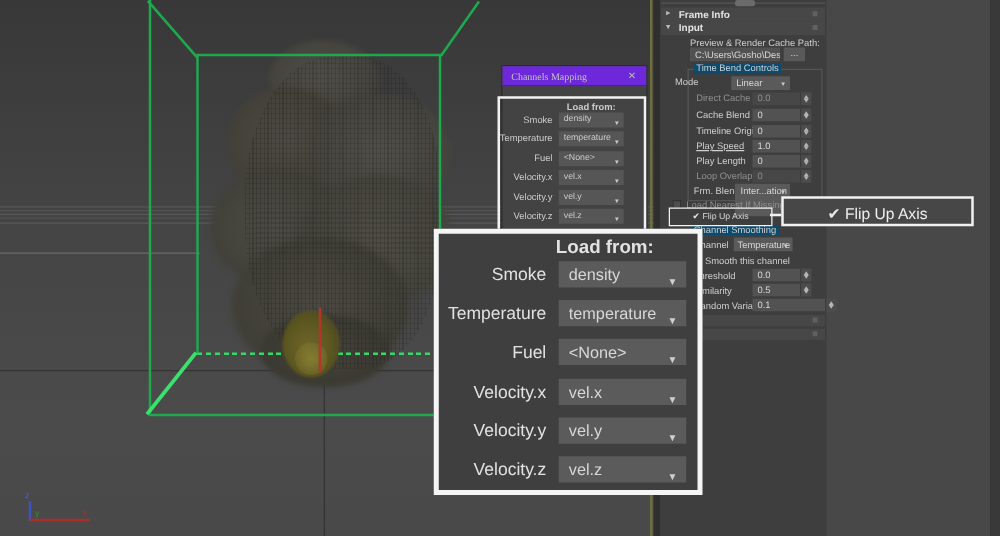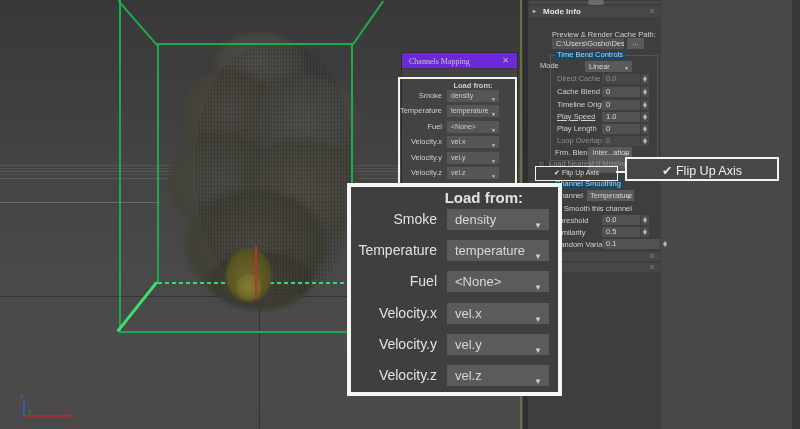--- a/index.html
+++ b/index.html
@@ -125,21 +125,26 @@
   <div id="right-area" class="abs"></div>
   <div id="right-edge" class="abs"></div>
 
   <div id="panel" class="abs">
 
     <div class="abs" style="left:1px;top:2px;width:131px;height:1px;background:#565656;"></div>
     <div class="abs" style="left:60px;top:0;width:16px;height:5px;background:#6b6b6b;border-radius:2px;"></div>
 
     <div class="abs rollout" style="left:1px;top:6px;width:131px;height:11px;">
       <span class="arr">▸</span>
-      <span class="lbl">Mode Info</span>
+      <span class="lbl">Frame Info</span>
+      <span class="sq"></span>
+    </div>
+    <div class="abs rollout" style="left:1px;top:17px;width:131px;height:11px;">
+      <span class="arr">▾</span>
+      <span class="lbl">Input</span>
       <span class="sq"></span>
     </div>
 
     <div class="plabel" style="left:24px;top:30px;">Preview &amp; Render Cache Path:</div>
     <div class="pfield" style="left:24px;top:38px;width:72px;height:11px;overflow:hidden;line-height:11px;">
       <span>C:\Users\Gosho\Desktop\</span>
     </div>
     <div class="pfield" style="left:99px;top:38px;width:17px;height:11px;background:#5a5a5a;text-align:center;padding-left:0;line-height:9px;">
       <span>...</span>
     </div>

